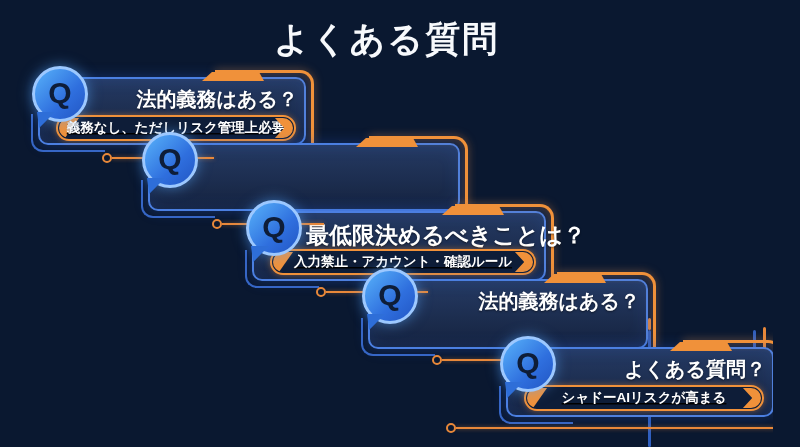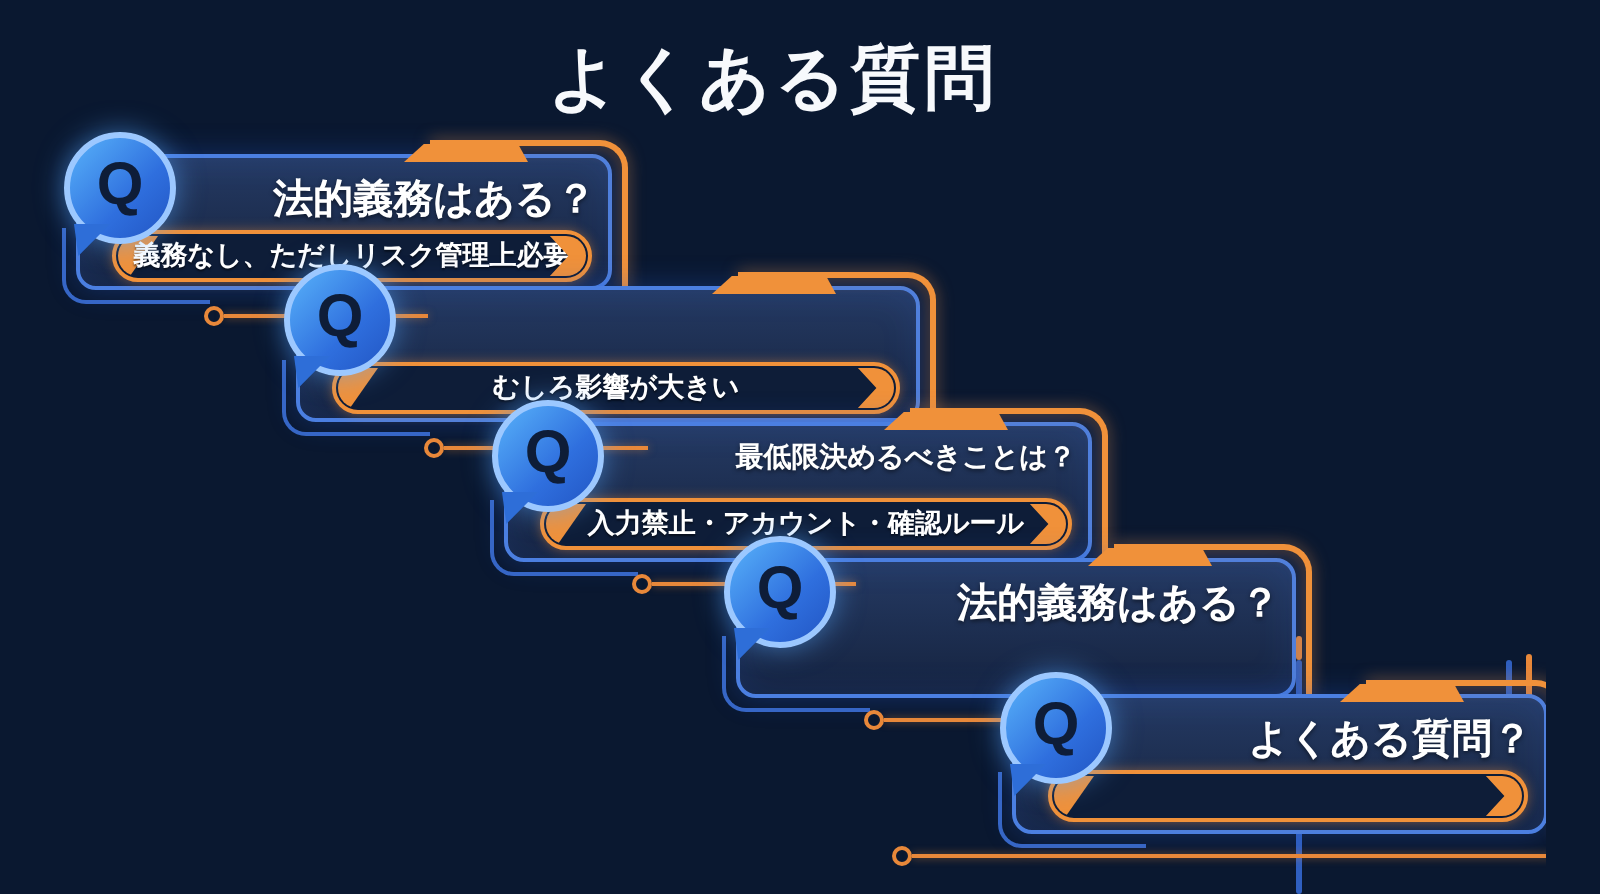--- a/index.html
+++ b/index.html
@@ -67,28 +67,29 @@
     position:relative;color:#0e1d38;font-size:30px;font-weight:900;
     line-height:1;transform:translateY(-1px);
   }
   
   .question{
     position:absolute;left:52px;right:6px;top:7px;margin:0;
     text-align:right;white-space:nowrap;
     color:#ffffff;font-size:20px;font-weight:800;
     text-shadow:0 1px 2px rgba(0,0,0,.5);
   }
-  .pos3 .question{font-size:14px;}
+  .pos3 .question{font-size:23px;}
   
   .pill{
     position:absolute;left:16px;right:8px;top:36px;height:22px;
     border:2px solid #f0913a;border-radius:14px;
     background:#0e1d38;
     display:flex;align-items:center;justify-content:center;
     box-shadow:0 0 6px rgba(240,145,58,.45);
+    text-decoration:underline;
   }
   .pill-left{
     position:absolute;left:1px;top:1px;bottom:1px;width:20px;
     background:#f0913a;border-radius:11px 0 0 11px;
     clip-path:polygon(0 0,100% 0,30% 100%,0 100%);
   }
   .pill-right{
     position:absolute;right:1px;top:1px;bottom:1px;width:22px;
     background:#f0913a;border-radius:0 11px 11px 0;
     clip-path:polygon(18% 0,100% 0,100% 100%,18% 100%,60% 50%);
@@ -152,25 +153,20 @@
     <i class="tab"></i>
     <i class="bl-bracket"></i>
     <div class="connector">
       <i class="node"></i>
       <i class="wire"></i>
     </div>
     <div class="bubble">
       <span class="tail"></span>
       <span class="qletter">Q</span>
     </div>
-    <div class="pill">
-      <i class="pill-left"></i>
-      <span class="answer">むしろ影響が大きい</span>
-      <i class="pill-right"></i>
-    </div>
   </section>
 
   <section class="card pos3">
     <i class="tr-bracket"></i>
     <i class="tab"></i>
     <i class="bl-bracket"></i>
     <div class="connector">
       <i class="node"></i>
       <i class="wire"></i>
     </div>
@@ -209,17 +205,18 @@
       <i class="node"></i>
       <i class="wire"></i>
     </div>
     <div class="bubble">
       <span class="tail"></span>
       <span class="qletter">Q</span>
     </div>
     <h2 class="question">よくある質問？</h2>
     <div class="pill">
       <i class="pill-left"></i>
+      <span class="answer">シャドーAIリスクが高まる</span>
       <i class="pill-right"></i>
     </div>
   </section>
 
 </div>
 
 </body></html>

